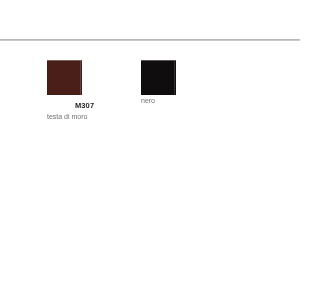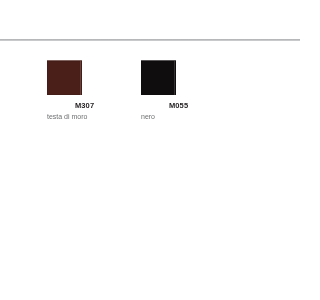--- a/index.html
+++ b/index.html
@@ -121,19 +121,18 @@
       </div>
       <div class="chip-code">M307</div>
       <div class="chip-name">testa di moro</div>
     </div>
 
 
     <div class="swatch-cell c3">
       <div class="chip-wrap">
         <div class="chip" style="background-color: rgb(16, 13, 14);"></div>
       </div>
-      <div class="chip-code">M055</div>
       <div class="chip-name">nero</div>
     </div>
 
   </div>
 
 </div>
 
 </body></html>

